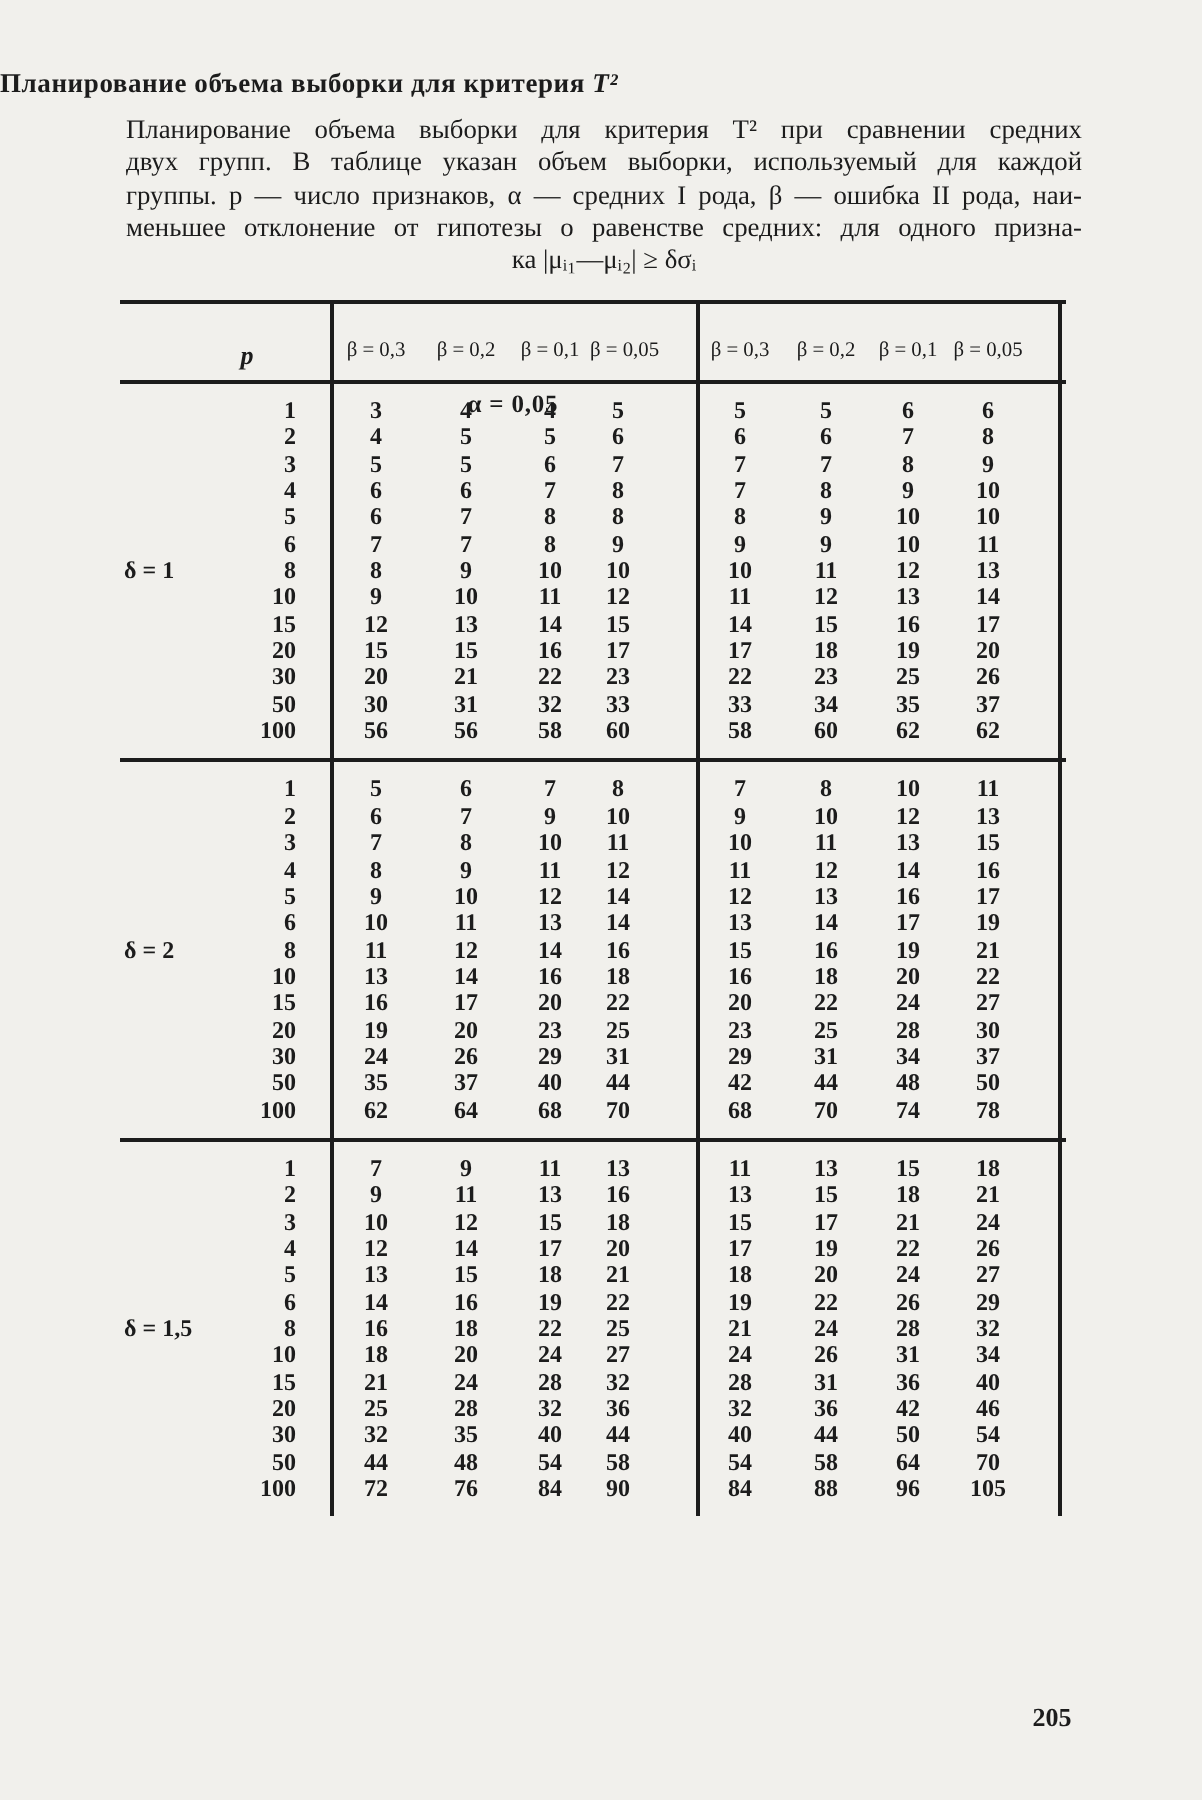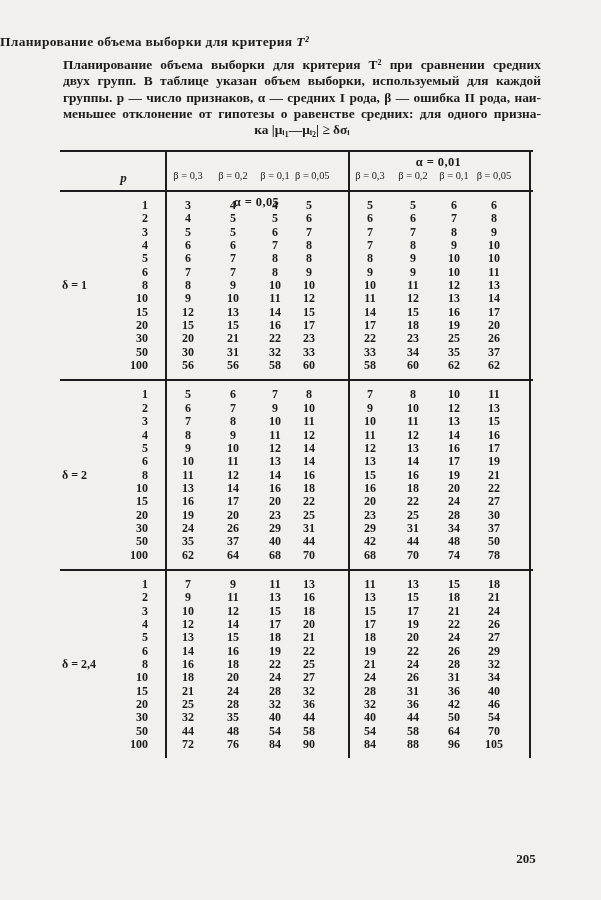--- a/index.html
+++ b/index.html
@@ -18,21 +18,21 @@
     position:absolute;left:0;top:34px;width:601px;
     font-weight:bold;font-size:13.5px;letter-spacing:.3px;
   }
   .title .term{font-style:italic;}
 
   
   .para{
     position:absolute;left:63px;top:57px;width:478px;
     font-size:13.4px;line-height:16.3px;
   }
-  .para .pline{text-align:justify;text-align-last:justify;white-space:normal;font-weight:bold;}
+  .para .pline{text-align:justify;text-align-last:justify;white-space:normal;}
   .para .pline.center{text-align:center;text-align-last:center;}
 
   
   .stat-table{
     position:absolute;left:60px;top:150px;width:473px;
     border-top:2px solid #1c1c1c;
   }
   .vline{position:absolute;top:0;bottom:0;width:1.5px;background:#1c1c1c;}
   .vline.v1{left:105px;}
   .vline.v2{left:288px;}
@@ -101,21 +101,20 @@
   </div>
 
   <div class="stat-table">
     <div class="vline v1"></div>
     <div class="vline v2"></div>
     <div class="vline v3"></div>
 
     <div class="thead grid-cols">
       <div class="th-p">p</div>
       <div class="th-alpha a1">α = 0,05</div>
-      <div class="th-alpha a2">α = 0,01</div>
       <div class="th-beta">β = 0,3</div>
       <div class="th-beta">β = 0,2</div>
       <div class="th-beta">β = 0,1</div>
       <div class="th-beta pr25">β = 0,05</div>
       <div class="th-beta">β = 0,3</div>
       <div class="th-beta">β = 0,2</div>
       <div class="th-beta">β = 0,1</div>
       <div class="th-beta pr15">β = 0,05</div>
     </div>
 
@@ -503,21 +502,21 @@
             <div class="c v">14</div>
             <div class="c v">16</div>
             <div class="c v">19</div>
             <div class="c v pr25">22</div>
             <div class="c v">19</div>
             <div class="c v">22</div>
             <div class="c v">26</div>
             <div class="c v pr15">29</div>
           </div>
           <div class="trow grid-cols">
-            <div class="c delta">δ = 2,4</div>
+            <div class="c delta">δ = 1,5</div>
             <div class="c pcol">8</div>
             <div class="c v">16</div>
             <div class="c v">18</div>
             <div class="c v">22</div>
             <div class="c v pr25">25</div>
             <div class="c v">21</div>
             <div class="c v">24</div>
             <div class="c v">28</div>
             <div class="c v pr15">32</div>
           </div>

